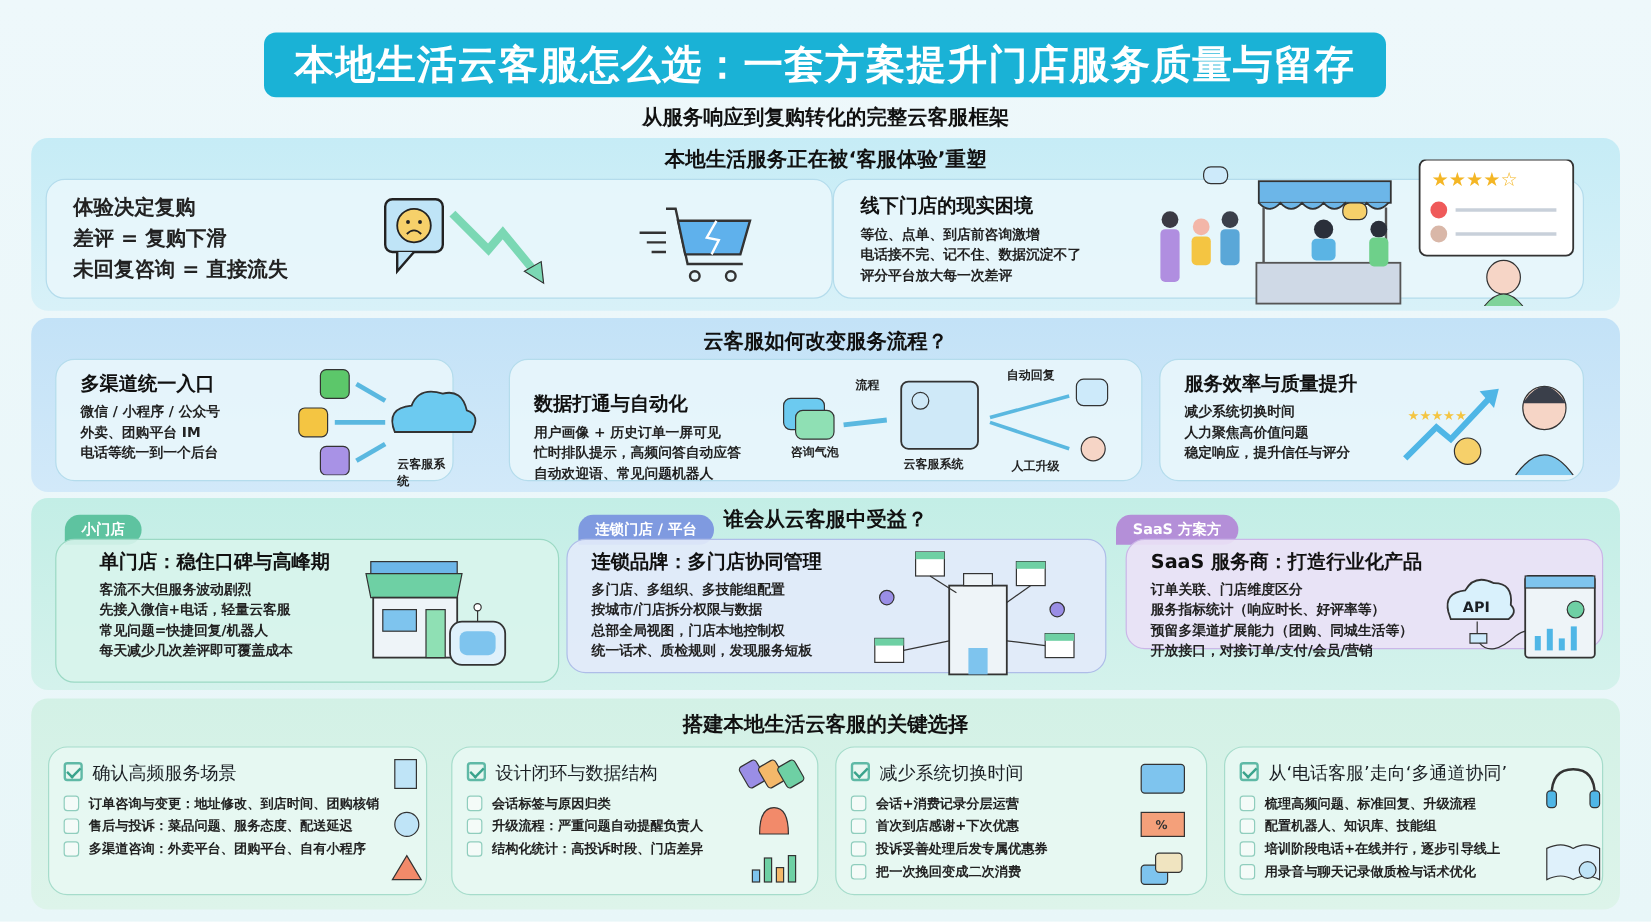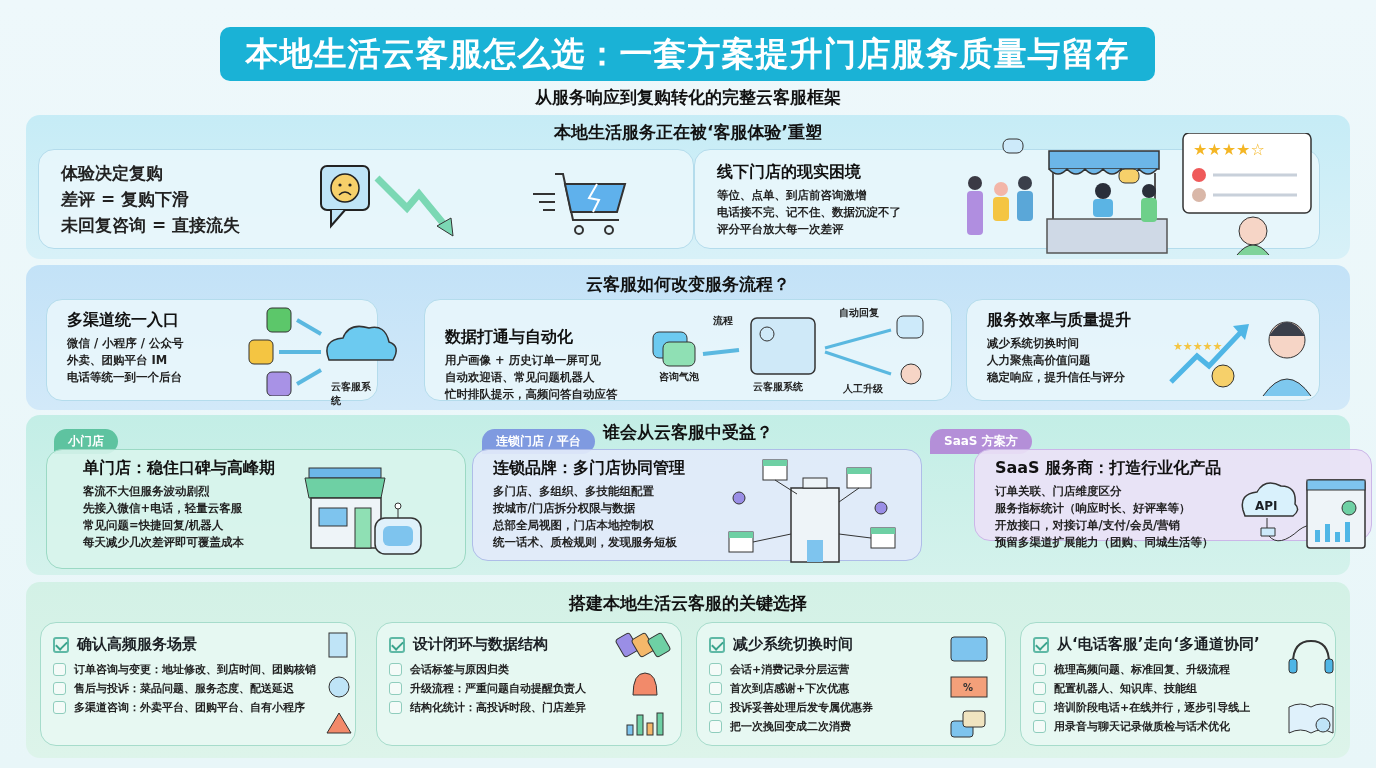--- a/index.html
+++ b/index.html
@@ -12,21 +12,21 @@
 .s3{top:415px;height:160px;background:linear-gradient(180deg,#c3eee6,#d4f2ec)}
 .s4{top:582px;height:176px;background:linear-gradient(180deg,#d3f1e6,#ddf4ea)}
 .sec-title{position:absolute;left:0;width:100%;text-align:center;font-size:17px;font-weight:bold;color:#111}
 .card{position:absolute;border-radius:16px;border:1.5px solid #b4dcec;background:rgba(234,247,252,0.85)}
 .card h3{font-size:16px;font-weight:bold;margin-bottom:4px;color:#111}
 .card p{font-size:11.5px;line-height:17px;font-weight:bold;color:#222}
 .big p{font-size:17px;line-height:26px;font-weight:bold}
 .tag{position:absolute;border-radius:14px 14px 14px 0;color:#fff;font-size:12px;font-weight:bold;padding:4px 14px}
 .chk{display:flex;align-items:center;font-size:11px;font-weight:bold;line-height:19px;color:#222}
 .box{width:13px;height:13px;border:1.5px solid #8fcdbd;border-radius:3px;margin-right:8px;flex-shrink:0;background:#f4fbf8}
-.ck-title{display:flex;align-items:center;font-size:15px;font-weight:bold;margin-bottom:6px}
+.ck-title{display:flex;align-items:flex-start;font-size:15px;font-weight:normal;margin-bottom:6px}
 .ck-title .cb{width:16px;height:16px;border:2px solid #5fb9a6;border-radius:3px;margin-right:8px;position:relative;background:#e8f7f1}
 .ck-title .cb:after{content:"";position:absolute;left:3px;top:0px;width:5px;height:9px;border:solid #3aa38c;border-width:0 2px 2px 0;transform:rotate(45deg)}
 .ic{position:absolute}
 .lbl{position:absolute;font-size:10px;font-weight:bold;color:#222}
 </style>
 </head>
 <body>
 
 <div class="title">本地生活云客服怎么选：一套方案提升门店服务质量与留存</div>
 <div class="subtitle">从服务响应到复购转化的完整云客服框架</div>
@@ -107,22 +107,22 @@
       <path d="M68 16 L92 30" stroke="#5ab8e0" stroke-width="4"></path>
       <path d="M50 48 L92 48" stroke="#5ab8e0" stroke-width="4"></path>
       <path d="M68 80 L92 66" stroke="#5ab8e0" stroke-width="4"></path>
       <path d="M100 56 q-8 -20 14 -22 q6 -16 26 -10 q16 -4 20 14 q12 4 4 18 Z" fill="#6ccaf0" stroke="#333" stroke-width="1.5"></path>
     </svg>
     <div class="lbl" style="left:284px;top:80px">云客服系统</div>
   </div>
   <div class="card" style="left:398px;top:34px;width:528px;height:102px;padding:27px 20px">
     <h3>数据打通与自动化</h3>
     <p>用户画像 + 历史订单一屏可见</p>
+    <p>忙时排队提示，高频问答自动应答</p>
     <p>自动欢迎语、常见问题机器人</p>
-    <p>忙时排队提示，高频问答自动应答</p>
     <svg class="ic" style="left:222px;top:8px" width="290" height="86">
       <rect x="6" y="24" width="34" height="26" rx="6" fill="#6ccaf0" stroke="#333"></rect>
       <rect x="16" y="34" width="32" height="24" rx="6" fill="#8fe0b4" stroke="#333"></rect>
       <path d="M56 46 L92 42" stroke="#5ab8e0" stroke-width="4"></path>
       <rect x="104" y="10" width="64" height="56" rx="6" fill="#cfe9f8" stroke="#333" stroke-width="1.5"></rect>
       <circle cx="120" cy="26" r="7" fill="none" stroke="#333"></circle>
       <path d="M178 40 L244 22" stroke="#5ab8e0" stroke-width="3"></path>
       <path d="M178 44 L244 66" stroke="#5ab8e0" stroke-width="3"></path>
       <rect x="250" y="8" width="26" height="22" rx="6" fill="#cdeafa" stroke="#333"></rect>
       <circle cx="264" cy="66" r="10" fill="#f6d5c6" stroke="#333"></circle>
@@ -192,26 +192,26 @@
         <rect x="148" y="74" width="24" height="6" fill="#6ed0a4"></rect>
       <circle cx="16" cy="44" r="6" fill="#9a8ee6" stroke="#333"></circle>
       <circle cx="158" cy="54" r="6" fill="#9a8ee6" stroke="#333"></circle>
       <line x1="52" y1="26" x2="74" y2="40" stroke="#333"></line>
         <line x1="136" y1="34" x2="116" y2="48" stroke="#333"></line>
       <line x1="30" y1="88" x2="68" y2="80" stroke="#333"></line>
         <line x1="148" y1="84" x2="116" y2="80" stroke="#333"></line>
     </svg>
   </div>
   <div class="tag" style="left:904px;top:14px;background:#b48fd8">SaaS 方案方</div>
-  <div class="card" style="left:948px;top:34px;width:398px;height:92px;padding:8px 20px;background:rgba(234,226,246,0.92);border-color:#cbb6e8">
+  <div class="card" style="left:912px;top:34px;width:398px;height:92px;padding:8px 20px;background:rgba(234,226,246,0.92);border-color:#cbb6e8">
     <h3>SaaS 服务商：打造行业化产品</h3>
     <p>订单关联、门店维度区分</p>
     <p>服务指标统计（响应时长、好评率等）</p>
+    <p>预留多渠道扩展能力（团购、同城生活等）</p>
     <p>开放接口，对接订单/支付/会员/营销</p>
-    <p>预留多渠道扩展能力（团购、同城生活等）</p>
     <svg class="ic" style="left:264px;top:26px" width="130" height="80">
       <path d="M4 34 q-4 -16 14 -18 q8 -14 24 -6 q16 0 14 18 q6 6 -2 12 h-48 Z" fill="#d9f1fc" stroke="#333" stroke-width="1.5"></path>
       <text x="16" y="34" font-size="12" font-weight="bold" fill="#1b1f24">API</text>
       <path d="M28 42 v10 M22 52 h14 v8 h-14 Z" stroke="#333" fill="#cdeafa"></path>
       <path d="M30 60 q10 12 30 -6 q8 -6 14 -4" fill="none" stroke="#333"></path>
       <rect x="68" y="4" width="58" height="68" rx="3" fill="#eef4f8" stroke="#333" stroke-width="1.5"></rect>
       <rect x="68" y="4" width="58" height="10" fill="#7ec4ee" stroke="#333"></rect>
       <rect x="76" y="54" width="5" height="12" fill="#4fb6e6"></rect>
         <rect x="86" y="48" width="5" height="18" fill="#4fb6e6"></rect>
       <rect x="96" y="56" width="5" height="10" fill="#4fb6e6"></rect>

